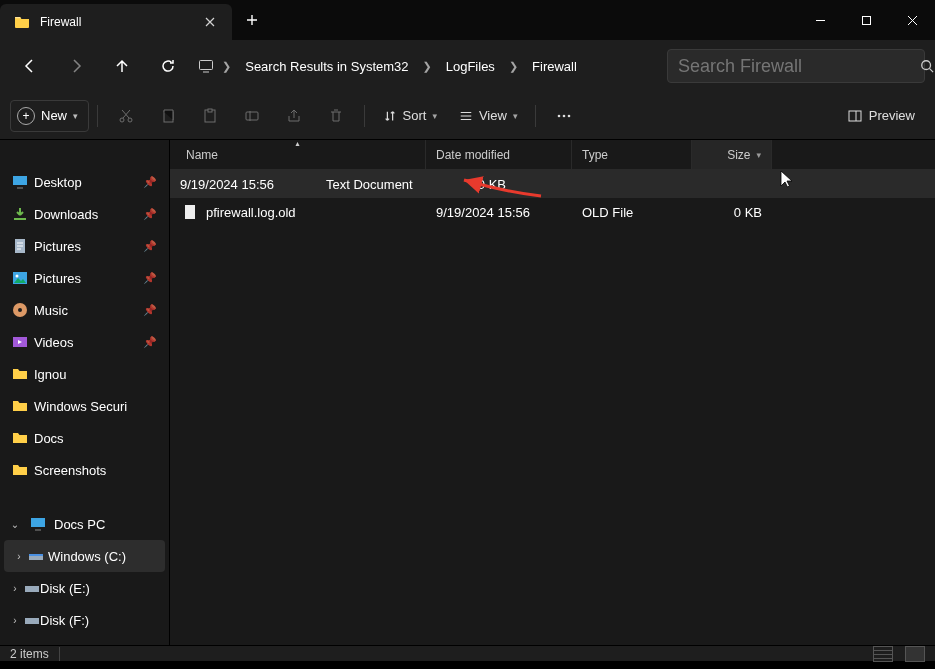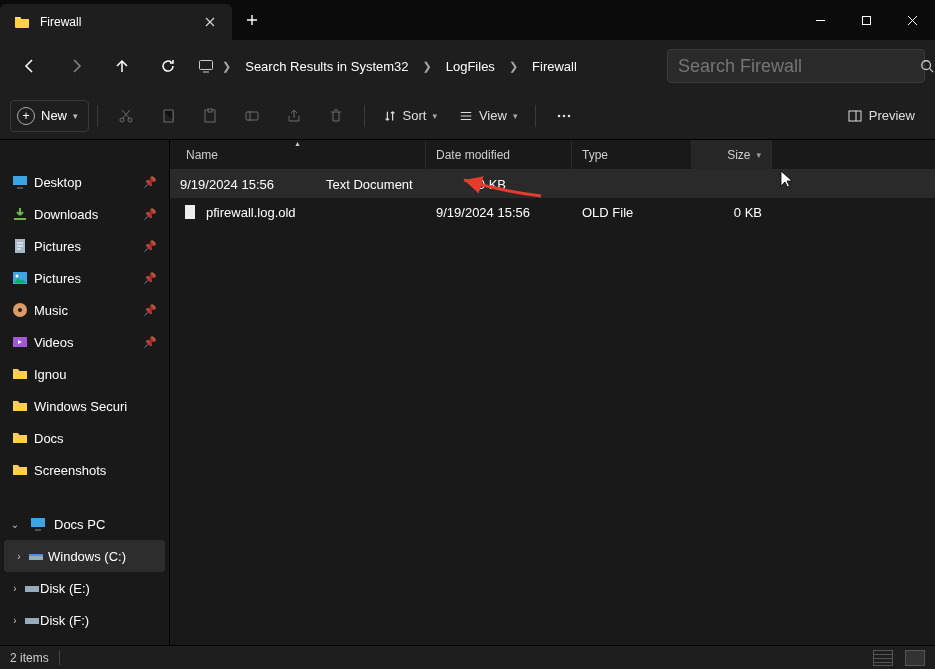--- a/index.html
+++ b/index.html
@@ -64,21 +64,21 @@
 .cell.name { width: 256px; padding-left: 12px; }
 .cell.date { width: 146px; }
 .cell.type { width: 120px; }
 .cell.size { width: 80px; justify-content: flex-end; }
 .file-ic { width: 16px; height: 16px; display: inline-flex; }
 
 
 .arrow-anno { position: absolute; left: 286px; top: 4px; pointer-events: none; }
 
 
-.statusbar { height: 24px; background: #1e1e1e; display: flex; align-items: center; padding: 0 10px; font-size: 12px; color: #ccc; border-top: 1px solid #000; gap: 10px; }
+.statusbar { height: 16px; background: #1e1e1e; display: flex; align-items: center; padding: 0 10px; font-size: 12px; color: #ccc; border-top: 1px solid #000; gap: 10px; }
 .sb-sep2 { width: 1px; height: 14px; background: #444; }
 .sb-spacer { flex: 1; }
 .view-toggle { width: 20px; height: 16px; border: 1px solid #555; display: inline-flex; margin-left: 2px; }
 
 
 .cursor-mock { position: absolute; left: 780px; top: 170px; pointer-events: none; }
 
 svg { display: block; }
 </style>
 </head>

